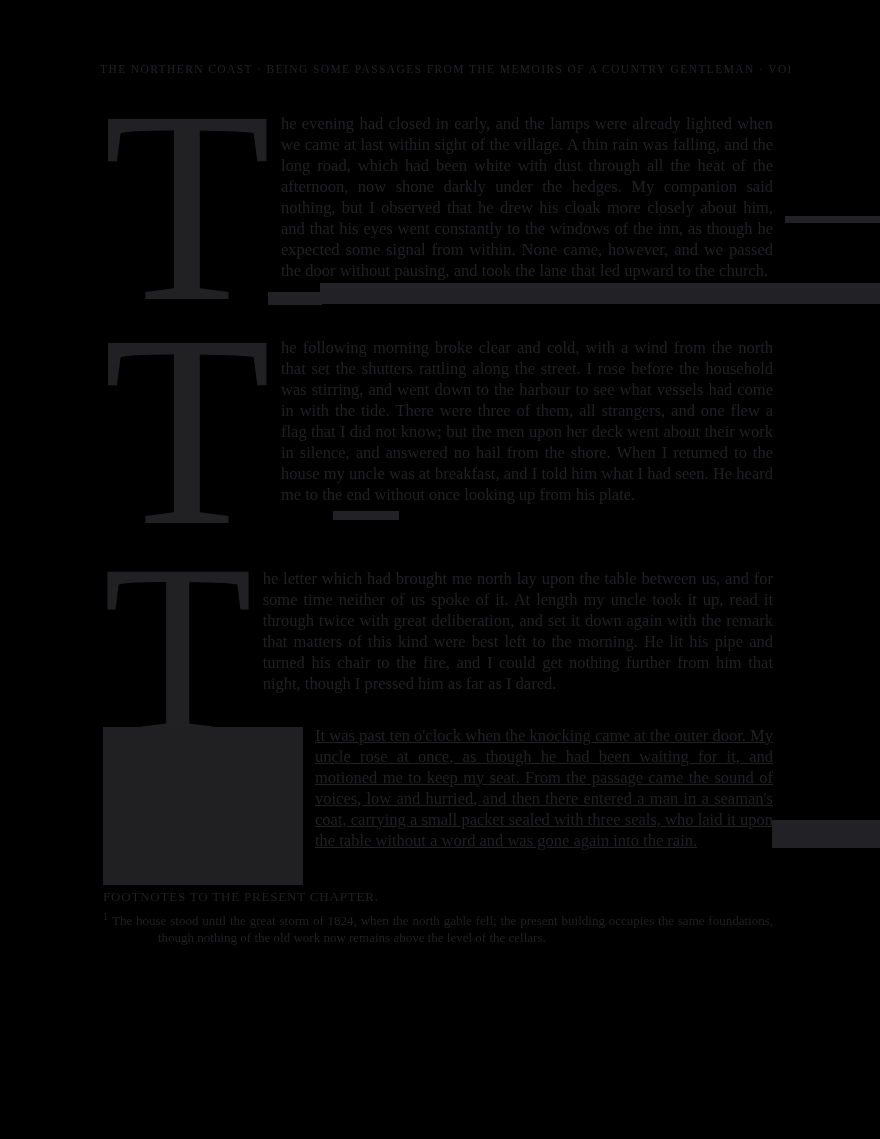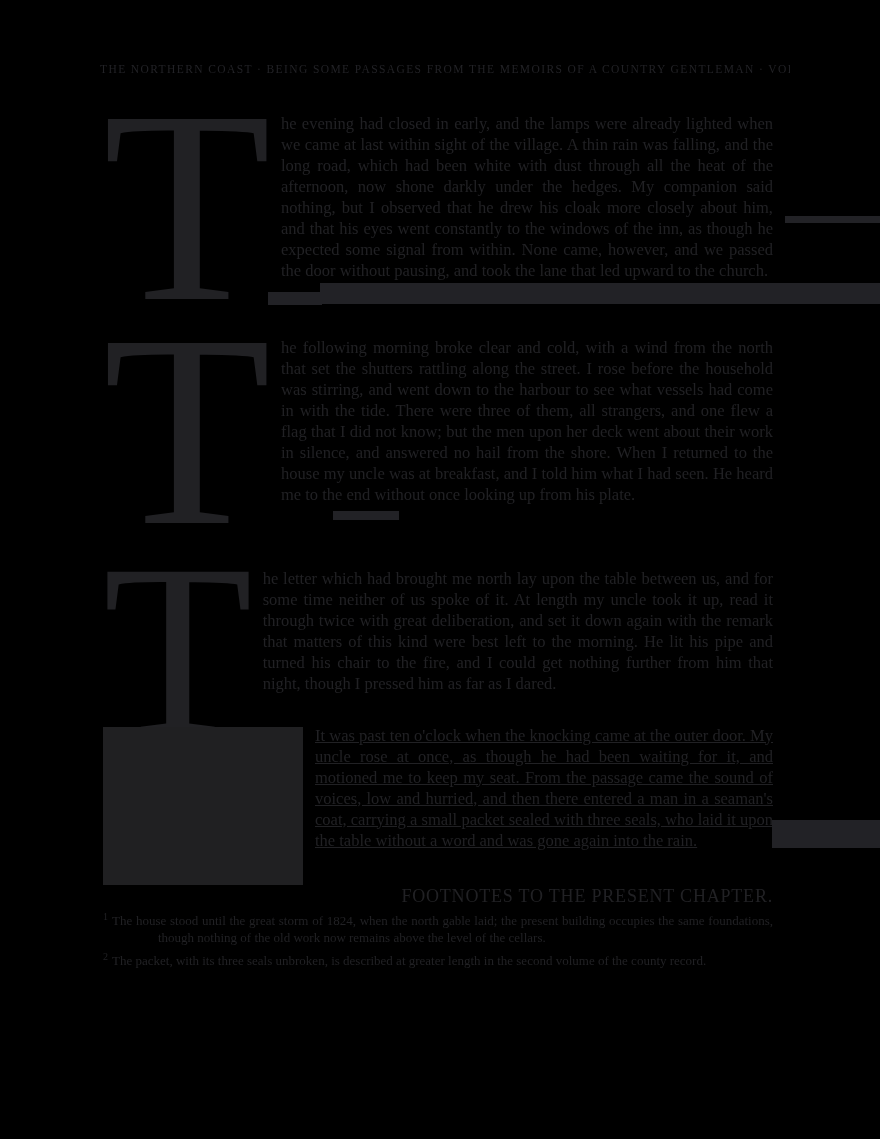--- a/index.html
+++ b/index.html
@@ -85,22 +85,21 @@
     top: 888px;
     left: 103px;
     width: 670px;
     font-size: 13px;
     line-height: 17px;
     color: #212124;
   }
   .fn-label {
     letter-spacing: 0.8px;
     margin: 0 0 3px 0;
-    font-size: 18px;
-    text-align: right;
+    font-size: 13px;
   }
   .fn {
     margin: 0 0 2px 0;
     padding-left: 55px;
     text-indent: -55px;
     text-align: justify;
   }
   .fn-marker {
     vertical-align: super;
     font-size: 10px;
@@ -135,20 +134,17 @@
 
   <p class="para s4">
     <span class="initial-block"></span><span>It was past ten o'clock when the knocking came at the outer door. My uncle rose at once, as though he had been waiting for it, and motioned me to keep my seat. From the passage came the sound of voices, low and hurried, and then there entered a man in a seaman's coat, carrying a small packet sealed with three seals, who laid it upon the table without a word and was gone again into the rain.</span>
   </p>
 
   <div class="bar bar-bleed-p4"></div>
 
   <div class="footnotes">
     <p class="fn-label">FOOTNOTES TO THE PRESENT CHAPTER.</p>
     <p class="fn fn-1">
-      <span class="fn-marker">1</span><span>The house stood until the great storm of 1824, when the north gable laid; the present building occupies the same foundations, though nothing of the old work now remains above the level of the cellars.</span>
-    </p>
-    <p class="fn fn-2">
-      <span class="fn-marker">2</span><span>The packet, with its three seals unbroken, is described at greater length in the second volume of the county record.</span>
+      <span class="fn-marker">1</span><span>The house stood until the great storm of 1824, when the north gable fell; the present building occupies the same foundations, though nothing of the old work now remains above the level of the cellars.</span>
     </p>
   </div>
 
 </div>
 
 </body></html>

